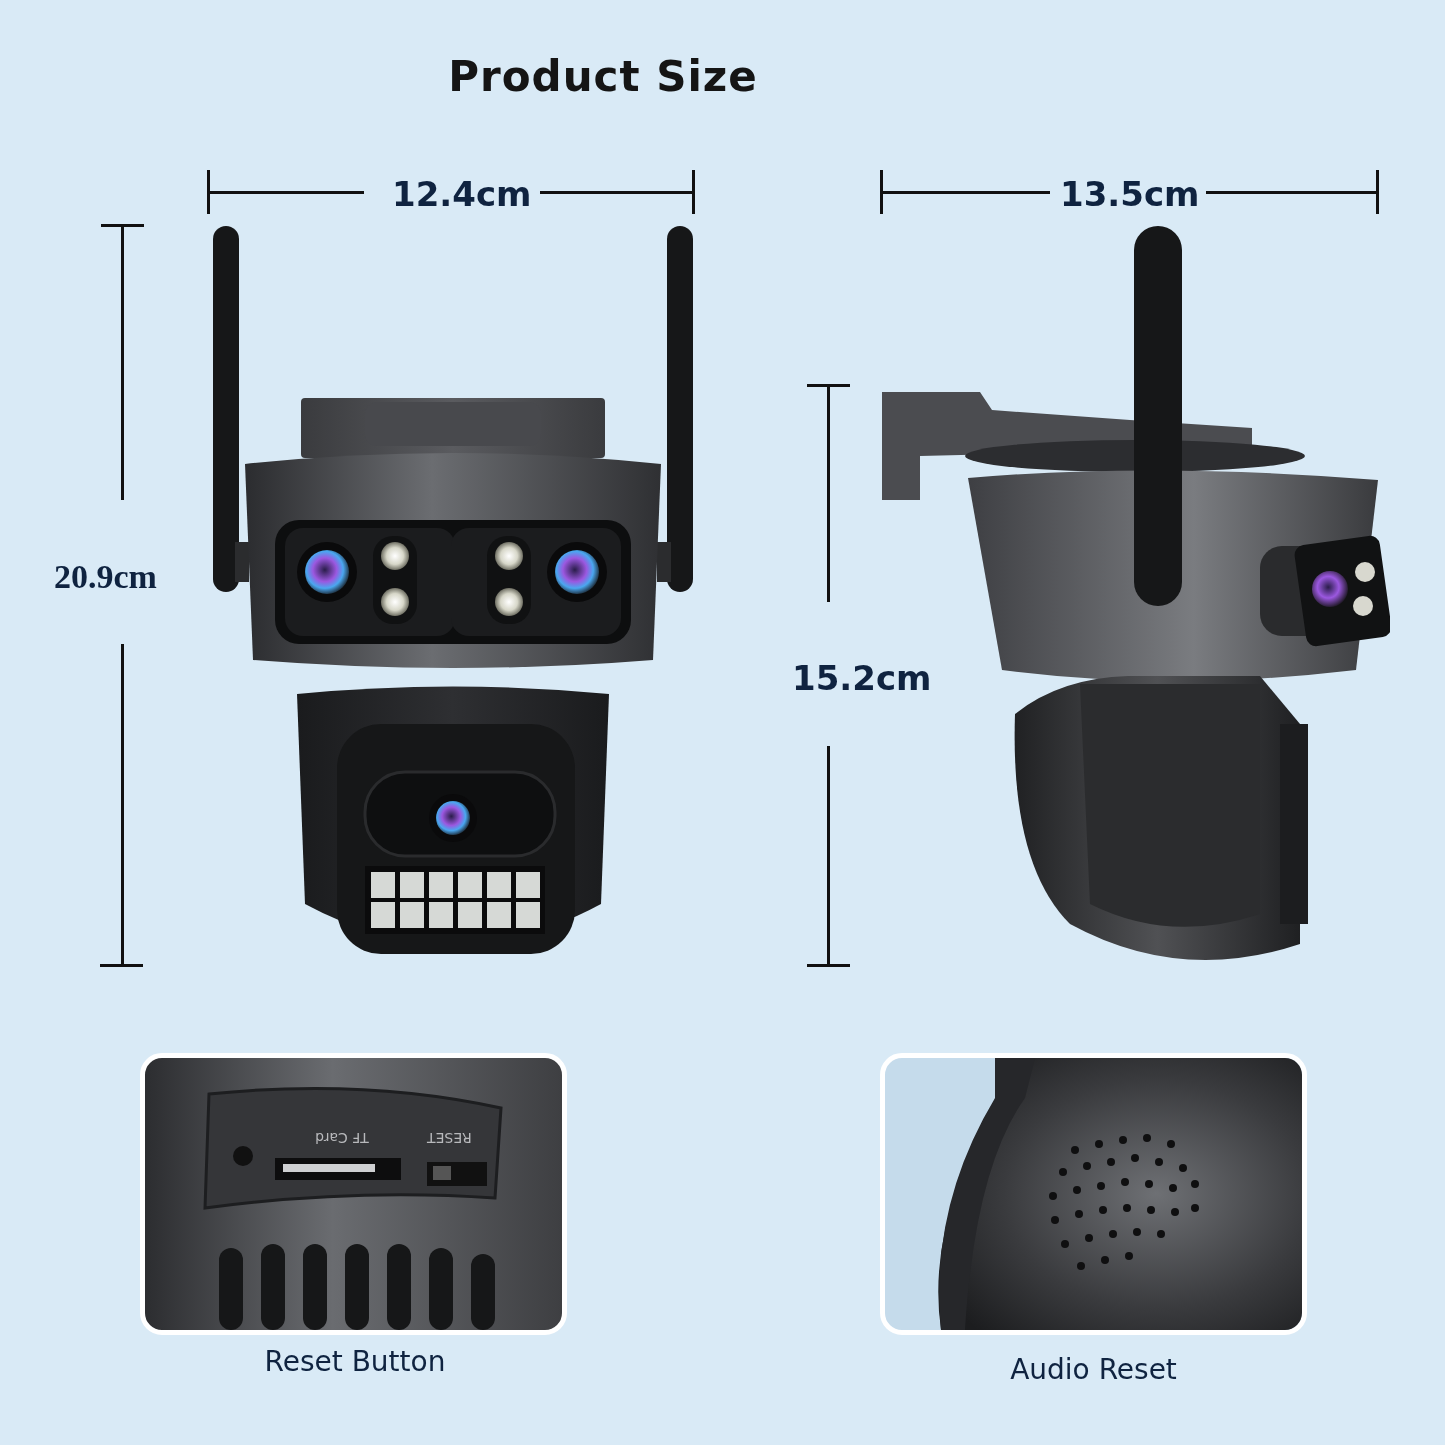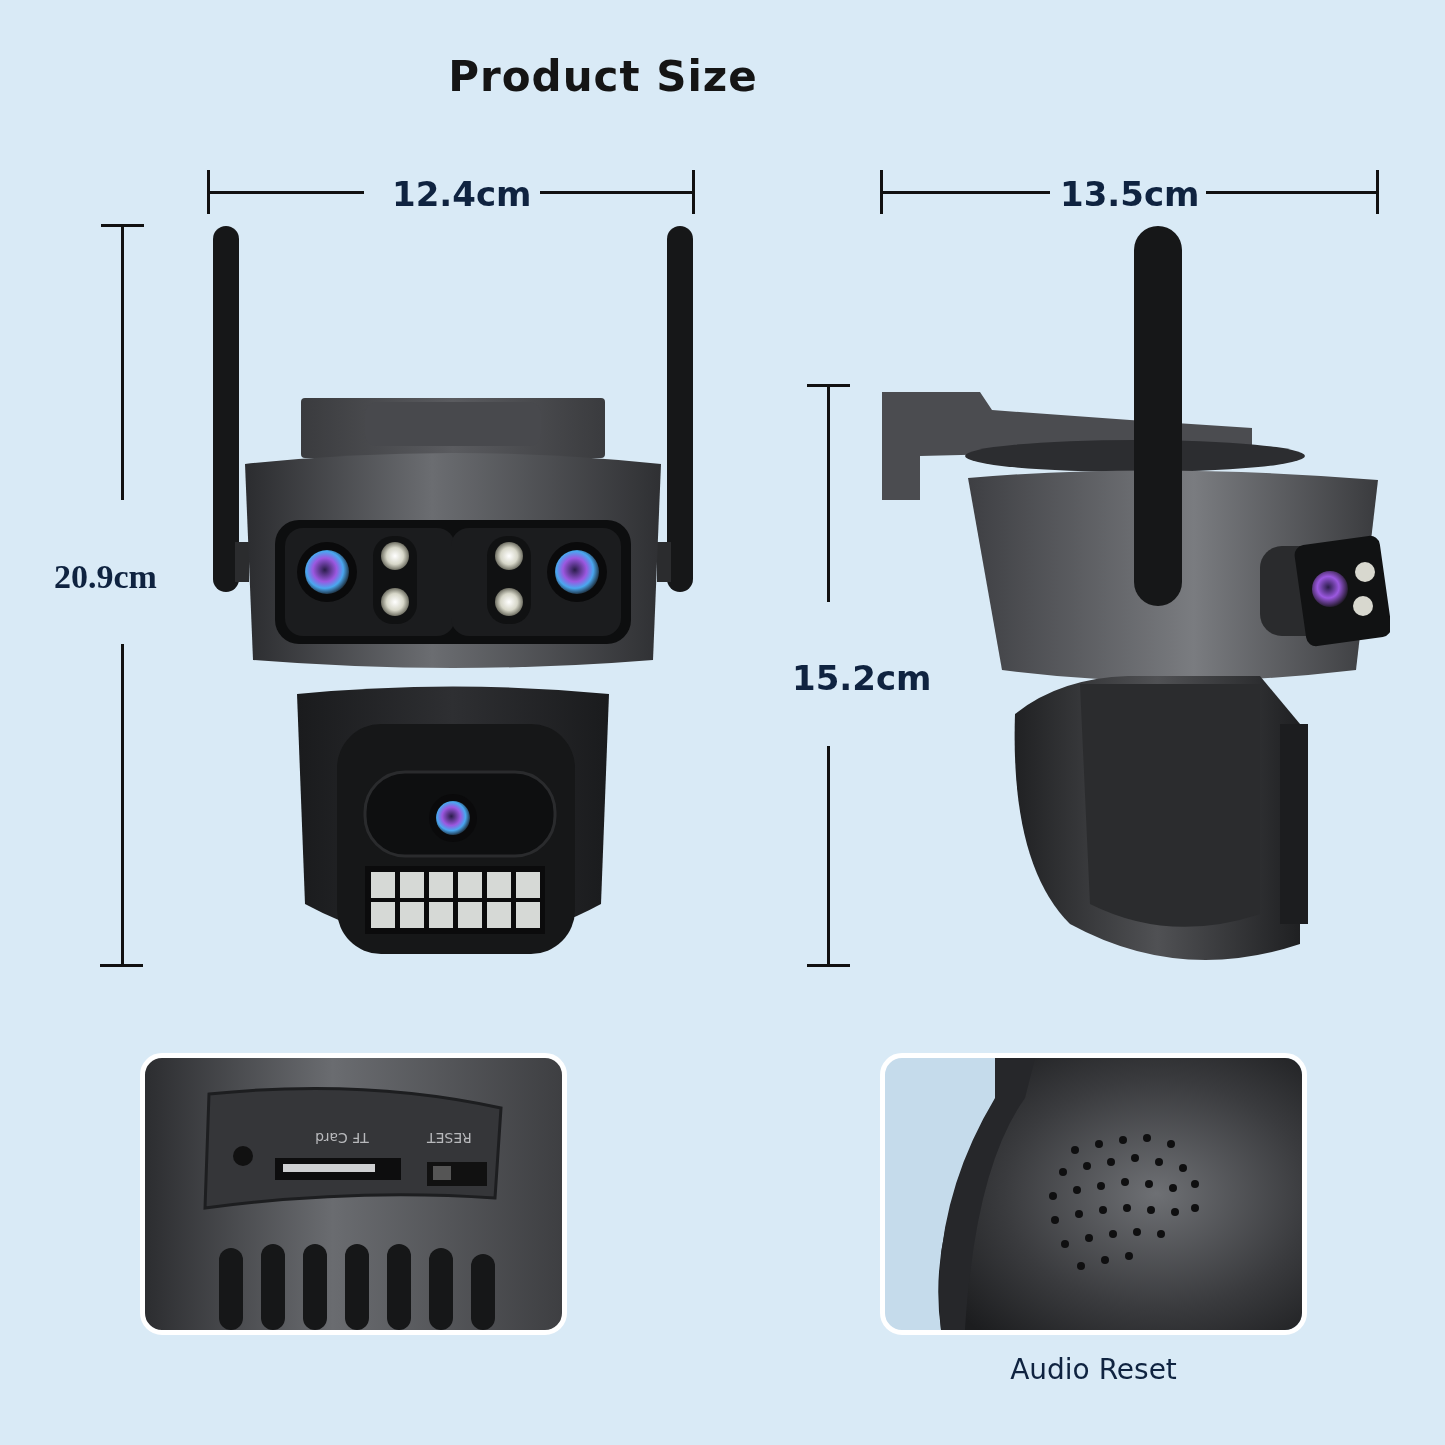--- a/index.html
+++ b/index.html
@@ -186,20 +186,21 @@
         <rect x="200" y="186" width="24" height="86" rx="12"></rect>
         <rect x="242" y="186" width="24" height="86" rx="12"></rect>
         <rect x="284" y="190" width="24" height="82" rx="12"></rect>
         <rect x="326" y="196" width="24" height="76" rx="12"></rect>
     </g>
   </svg>
   <div class="abs" style="left:170px;top:72px;font-size:14px;color:#b8b9bc;transform:rotate(180deg);">TF Card</div>
   <div class="abs" style="left:282px;top:72px;font-size:14px;color:#b8b9bc;transform:rotate(180deg);">RESET</div>
 </div>
 <div class="abs cap" style="left:140px;top:1346px;width:430px;">
+  <div>Reset Button</div>
 </div>
 
 <div class="abs card" style="left:880px;top:1053px;width:427px;height:282px;background:#c5dbeb;">
   <svg width="417" height="272" viewBox="0 0 417 272">
     <defs>
       <radialGradient id="spk" cx="0.6" cy="0.5" r="0.7">
         <stop offset="0" stop-color="#6e7074"></stop>
           <stop offset="0.6" stop-color="#3a3b3e"></stop>
           <stop offset="1" stop-color="#1c1d1f"></stop>
       </radialGradient>

